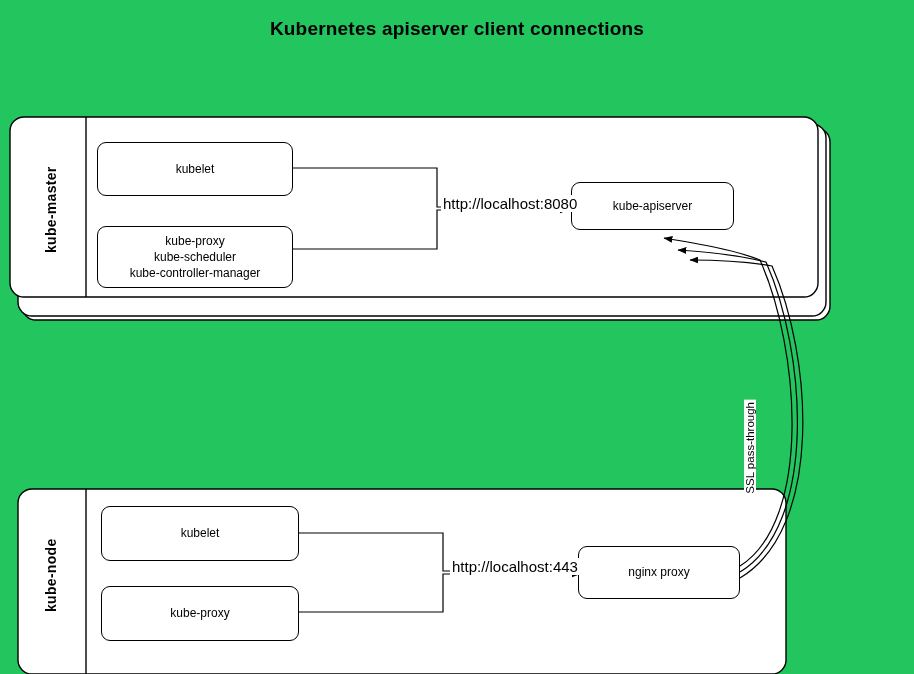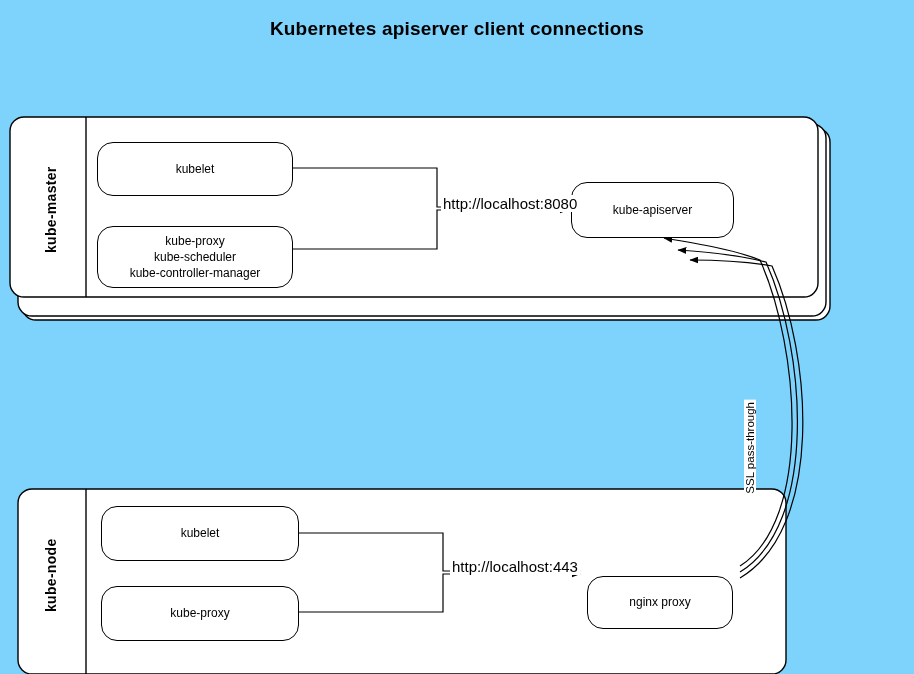--- a/index.html
+++ b/index.html
@@ -7,21 +7,21 @@
     padding: 0;
     background: #ffffff;
   }
   body {
     font-family: "Liberation Sans", sans-serif;
   }
   #canvas {
     position: relative;
     width: 914px;
     height: 674px;
-    background: #7dd3fc;
+    background: #22c55e;
     overflow: hidden;
   }
   #title {
     position: absolute;
     left: 0;
     top: 18px;
     width: 914px;
     text-align: center;
     font-size: 19px;
     font-weight: bold;
@@ -42,21 +42,21 @@
     background: #ffffff;
     display: flex;
     align-items: center;
     justify-content: center;
     text-align: center;
     font-size: 12px;
     color: #000000;
     line-height: 1.35;
   }
   .rounded {
-    border-radius: 16px;
+    border-radius: 9px;
   }
   .group-label {
     position: absolute;
     font-size: 14px;
     font-weight: bold;
     color: #000000;
     writing-mode: vertical-rl;
     transform: rotate(180deg);
     display: flex;
     align-items: center;
@@ -130,33 +130,33 @@
   <div class="box rounded" style="left:97px; top:142px; width:196px; height:54px;">
     <span>kubelet</span>
   </div>
 
   <div class="box rounded multiline" style="left:97px; top:226px; width:196px; height:62px; flex-direction:column;">
     <span>kube-proxy</span>
     <span>kube-scheduler</span>
     <span>kube-controller-manager</span>
   </div>
 
-  <div class="box rounded" style="left:571px; top:182px; width:163px; height:56px;">
+  <div class="box rounded" style="left:571px; top:182px; width:163px; height:48px;">
     <span>kube-apiserver</span>
   </div>
 
   <div class="box rounded" style="left:101px; top:506px; width:198px; height:55px;">
     <span>kubelet</span>
   </div>
 
   <div class="box rounded" style="left:101px; top:586px; width:198px; height:55px;">
     <span>kube-proxy</span>
   </div>
 
-  <div class="box rounded" style="left:578px; top:576px; width:146px; height:53px;margin-left:9px;">
+  <div class="box rounded" style="left:578px; top:546px; width:162px; height:53px;">
     <span>nginx proxy</span>
   </div>
 
   <div class="edge-label" style="left:441px; top:195px;">http://localhost:8080</div>
 
   <div class="edge-label" style="left:450px; top:558px;">http://localhost:443</div>
 
   <div class="edge-label-vert" style="left:744px; top:400px;">SSL pass-through</div>
 
 </div>

